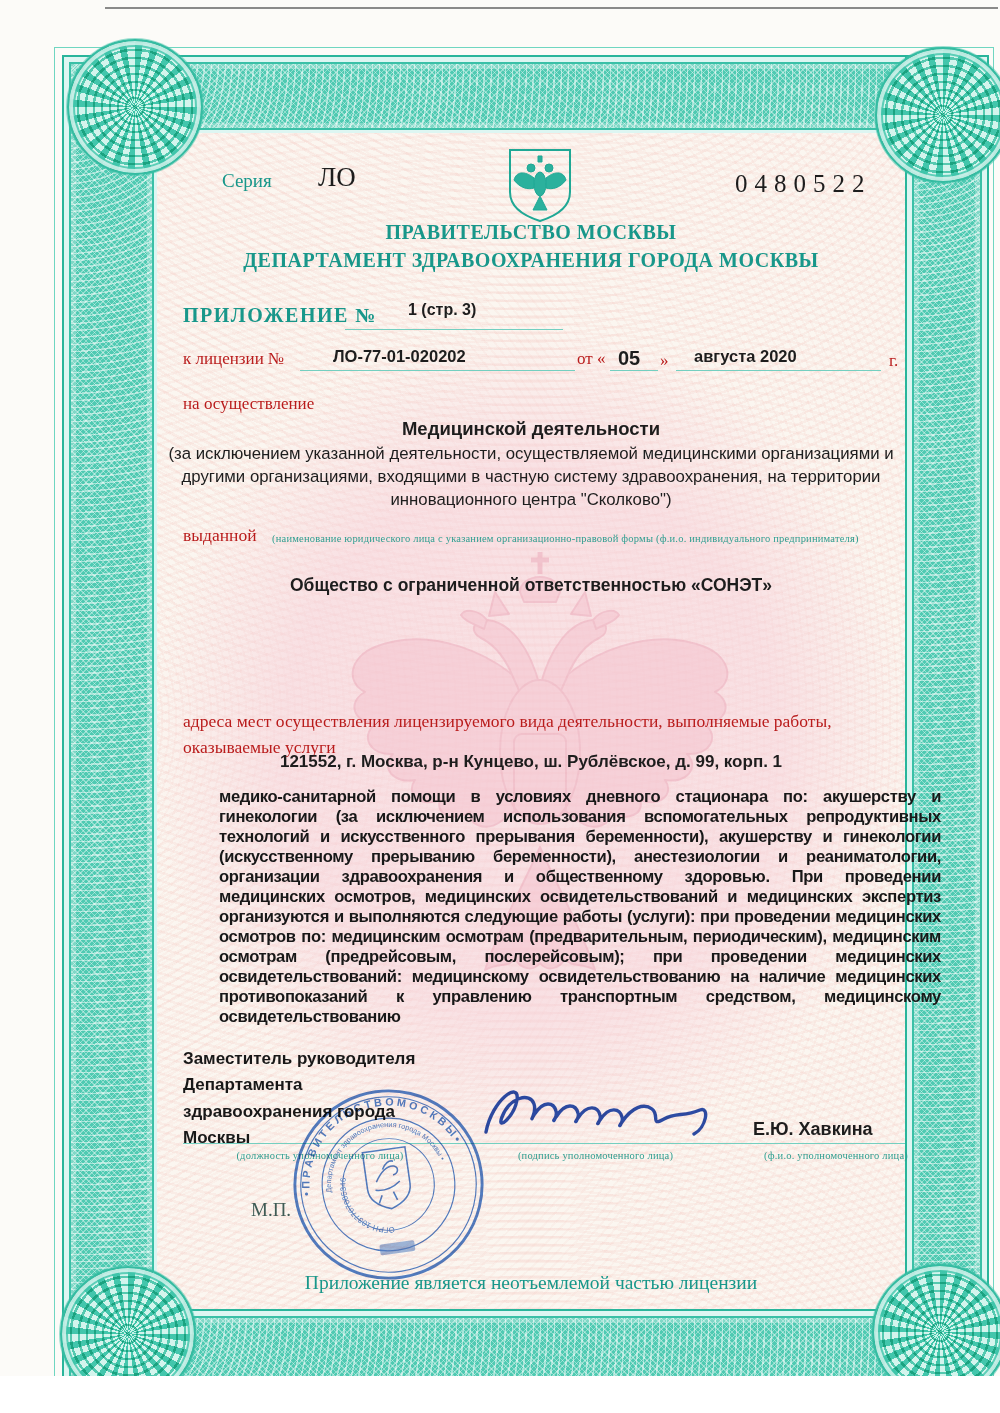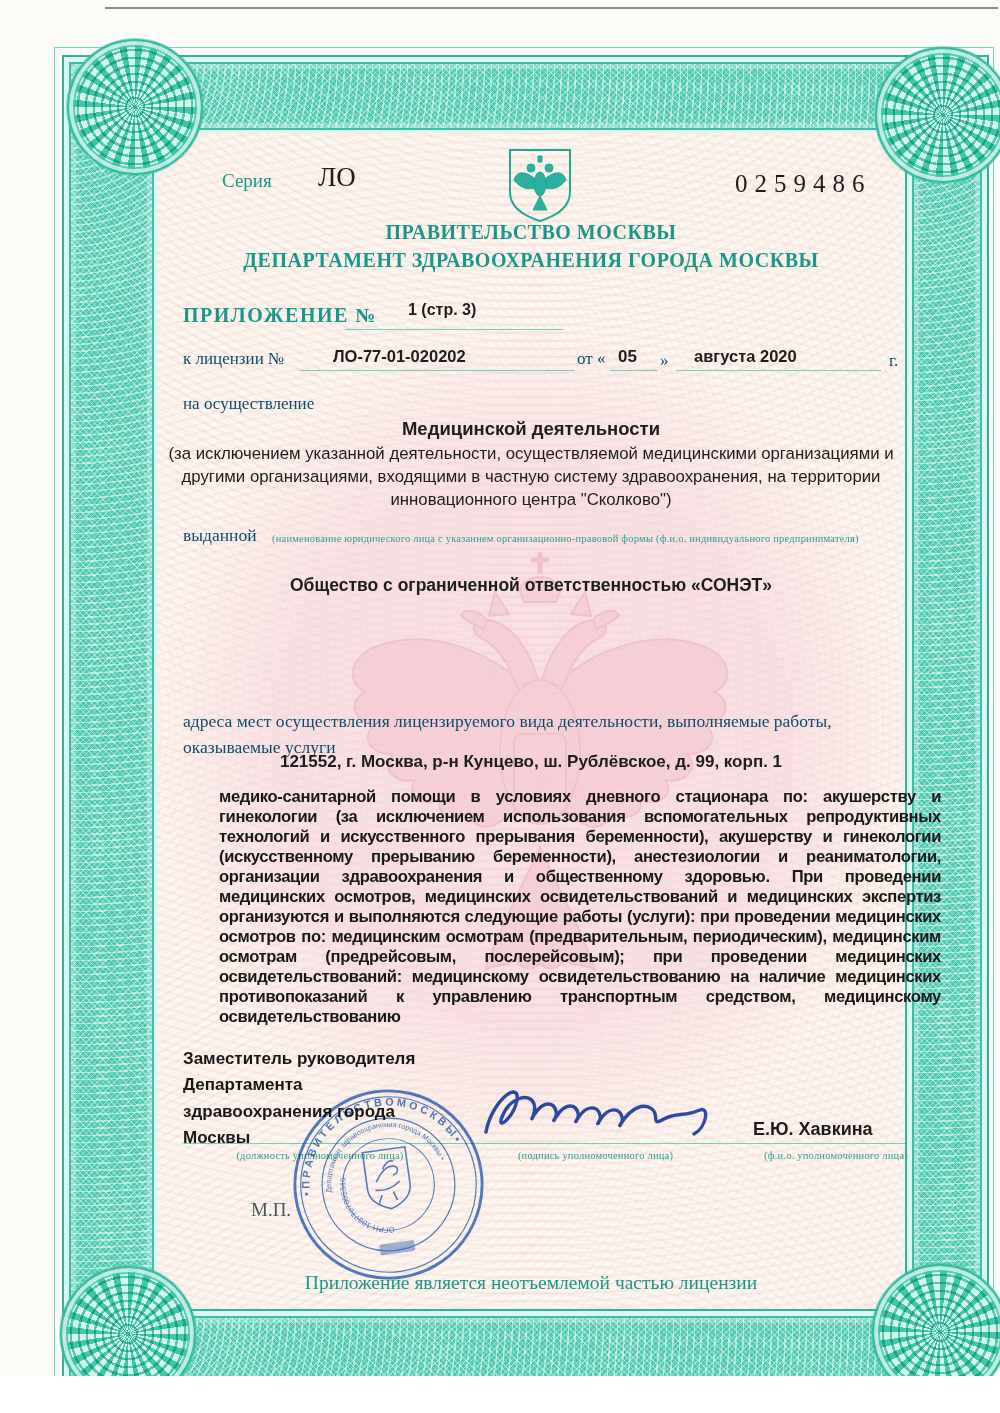--- a/index.html
+++ b/index.html
@@ -26,21 +26,21 @@
     border:2px solid #35bca2;
     box-shadow: inset 0 0 0 4px rgba(255,255,255,.65), inset 0 0 0 6px rgba(62,196,170,.8), 0 0 0 1px rgba(62,196,170,.5);}
   .inner{background-color:#fbf6f0;
     background-image:
       radial-gradient(ellipse 60% 42% at 50% 52%, rgba(247,210,219,.6) 0 55%, transparent 85%),
       repeating-radial-gradient(circle at 50% -30%, rgba(240,178,170,.14) 0 2.5px, transparent 2.5px 8px),
       repeating-radial-gradient(circle at 50% 130%, rgba(240,178,170,.12) 0 2.5px, transparent 2.5px 8px),
       repeating-radial-gradient(circle at -20% 50%, rgba(242,186,178,.10) 0 2px, transparent 2px 7px);}
   
   .teal{color:#18978a;}
-  .teal-s{color:#0c4a6e;font-size:17px;}
+  .teal-s{color:#b91c1c;font-size:17px;}
   .blk{color:#1d1d1d;}
   .sans{font-family:"Liberation Sans",sans-serif;}
   .b{font-weight:bold;}
   .ctr{left:157px;width:748px;text-align:center;}
   .uline{height:0;border-top:1px solid #74cfc0;}
   .cap{font-size:10.5px;color:#2f9e90;letter-spacing:.2px;}
   .body-par{font-family:"Liberation Sans",sans-serif;font-weight:bold;color:#181818;
     font-size:16.6px;line-height:20px;letter-spacing:-.35px;text-align:justify;margin-left:36px;}
   .sigpos{font-family:"Liberation Sans",sans-serif;font-weight:bold;color:#181818;
     font-size:17px;line-height:26.4px;}
@@ -93,34 +93,34 @@
       <ellipse cx="34" cy="38" rx="6" ry="12"></ellipse>
       <circle cx="25" cy="22" r="4"></circle>
       <circle cx="43" cy="22" r="4"></circle>
       <path d="M28,32 C18,24 10,26 8,34 C14,42 22,44 28,42 Z"></path>
       <path d="M40,32 C50,24 58,26 60,34 C54,42 46,44 40,42 Z"></path>
       <path d="M34,50 l-7,14 h14 Z"></path>
       <path d="M32,10 h4 v6 h-4 Z"></path>
     </g>
   </svg>
 
-  <div class="abs blk" style="left:735px;top:170px;font-size:25px;letter-spacing:7px;">0259486</div>
+  <div class="abs blk" style="left:735px;top:170px;font-size:25px;letter-spacing:7px;">0480522</div>
 
   <div class="abs ctr teal b" style="top:221px;font-size:20px;letter-spacing:.5px;">ПРАВИТЕЛЬСТВО МОСКВЫ</div>
   <div class="abs ctr teal b" style="top:249px;font-size:20px;letter-spacing:.5px;">ДЕПАРТАМЕНТ ЗДРАВООХРАНЕНИЯ ГОРОДА МОСКВЫ</div>
 
   <div class="abs teal b" style="left:183px;top:304px;font-size:20px;letter-spacing:1.5px;">ПРИЛОЖЕНИЕ  №</div>
   <div class="abs blk sans b" style="left:408px;top:301px;font-size:16px;">1 (стр. 3)</div>
   <div class="abs uline" style="left:345px;top:329px;width:218px;"></div>
 
   <div class="abs teal-s" style="left:183px;top:349px;">к лицензии №</div>
   <div class="abs blk sans b" style="left:333px;top:347px;font-size:16.5px;">ЛО-77-01-020202</div>
   <div class="abs uline" style="left:300px;top:370px;width:275px;"></div>
   <div class="abs teal-s" style="left:577px;top:349px;">от «</div>
-  <div class="abs blk sans b" style="left:618px;top:347px;font-size:17px;">05</div>
+  <div class="abs blk sans b" style="left:618px;top:347px;font-size:20px;">05</div>
   <div class="abs uline" style="left:610px;top:370px;width:48px;"></div>
   <div class="abs teal-s" style="left:660px;top:351px;">»</div>
   <div class="abs blk sans b" style="left:694px;top:347px;font-size:16.5px;">августа 2020</div>
   <div class="abs uline" style="left:676px;top:370px;width:205px;"></div>
   <div class="abs teal-s" style="left:889px;top:351px;">г.</div>
 
   <div class="abs teal-s" style="left:183px;top:394px;">на осуществление</div>
   <div class="abs ctr blk sans" style="top:442px;font-size:16.8px;line-height:23px;">(за исключением указанной деятельности, осуществляемой медицинскими организациями и другими организациями, входящими в частную систему здравоохранения, на территории инновационного центра "Сколково")</div>
   <div class="abs ctr blk sans b" style="top:418px;font-size:18.5px;">Медицинской деятельности</div>
 

